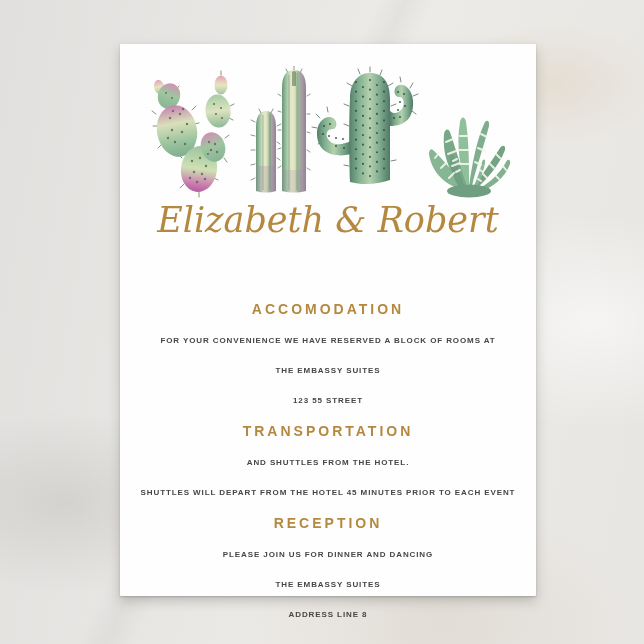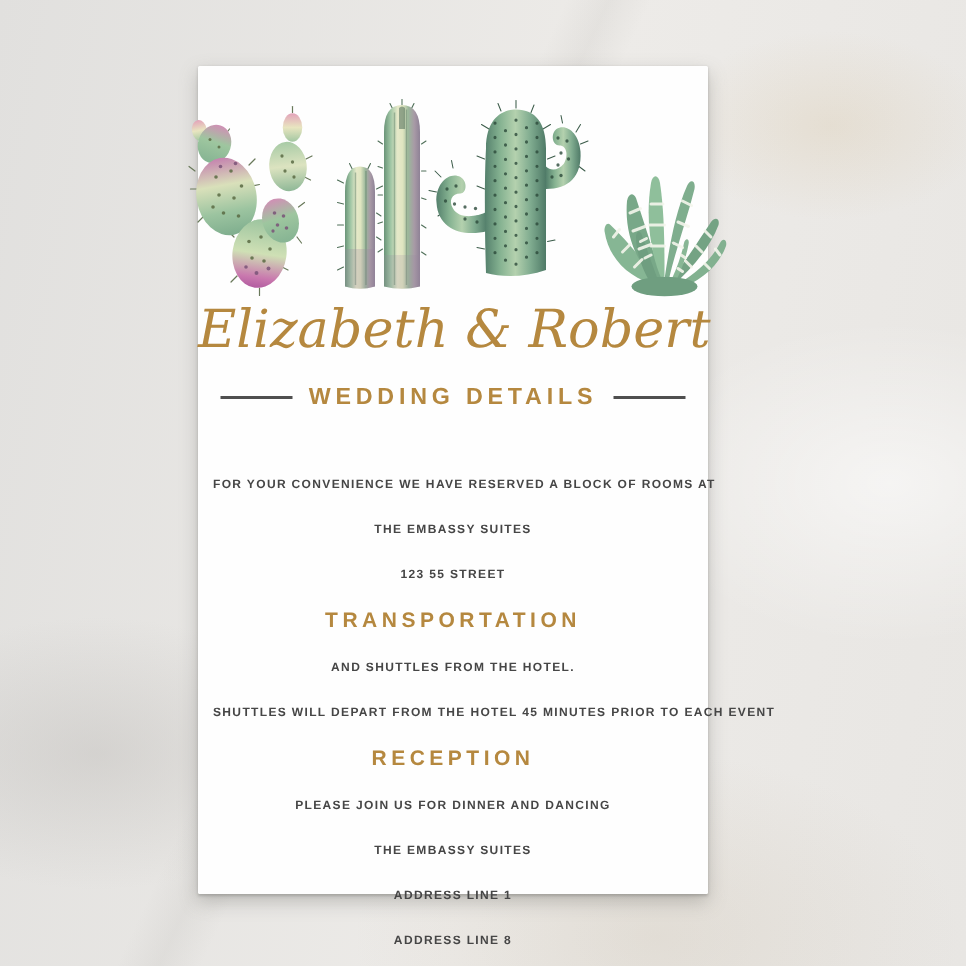--- a/index.html
+++ b/index.html
@@ -12,22 +12,22 @@
     background-image:
       radial-gradient(150px 90px at 86% 13%, rgba(211,190,152,0.25), transparent 70%),
       radial-gradient(230px 150px at 92% 50%, rgba(255,255,255,0.55), transparent 72%),
       radial-gradient(220px 130px at 10% 78%, rgba(172,169,165,0.30), transparent 70%),
       radial-gradient(280px 170px at 68% 97%, rgba(203,192,174,0.30), transparent 72%),
       linear-gradient(115deg, transparent 40%, rgba(150,147,142,0.10) 43%, transparent 46%),
       linear-gradient(100deg, #e1e0de 0%, #edebe8 55%, #e8e6e3 100%);
   }
   .card{
     position:absolute;
-    left:132px; top:44px;
-    width:340px; height:552px;
+    left:120px; top:44px;
+    width:416px; height:552px;
     background:#fefefe;
     border-radius:1px;
     box-shadow:0 1px 2px rgba(90,88,85,.30), 0 5px 12px rgba(110,108,104,.35);
   }
   .cacti{
     position:absolute;
     left:50%; top:22px;
     transform:translateX(-50%);
   }
   .names{
@@ -324,43 +324,38 @@
           <line x1="311" y1="95" x2="315" y2="93"></line>
             <line x1="314" y1="106" x2="318" y2="104"></line>
           <line x1="338" y1="104" x2="341" y2="106"></line>
             <line x1="336" y1="113" x2="339" y2="115"></line>
         </g>
       </g>
     </svg>
 
     <div class="names">Elizabeth &amp; Robert</div>
 
-    <div class="subtitle-row">
-      <span class="dash"></span>
-      <span class="subtitle">WEDDING DETAILS</span>
-      <span class="dash"></span>
-    </div>
 
     <div class="sections">
 
       <div class="section">
+        <div class="section-heading">ACCOMODATION</div>
         <div class="section-line">FOR YOUR CONVENIENCE WE HAVE RESERVED A BLOCK OF ROOMS AT</div>
         <div class="section-line">THE EMBASSY SUITES</div>
         <div class="section-line">123 55 STREET</div>
       </div>
 
       <div class="section">
         <div class="section-heading">TRANSPORTATION</div>
         <div class="section-line">AND SHUTTLES FROM THE HOTEL.</div>
         <div class="section-line">SHUTTLES WILL DEPART FROM THE HOTEL 45 MINUTES PRIOR TO EACH EVENT</div>
       </div>
 
       <div class="section">
         <div class="section-heading">RECEPTION</div>
         <div class="section-line">PLEASE JOIN US FOR DINNER AND DANCING</div>
         <div class="section-line">THE EMBASSY SUITES</div>
-        <div class="section-line">ADDRESS LINE 1</div>
         <div class="section-line">ADDRESS LINE 8</div>
       </div>
 
     </div>
   </div>
 </div>
 
 </body></html>

